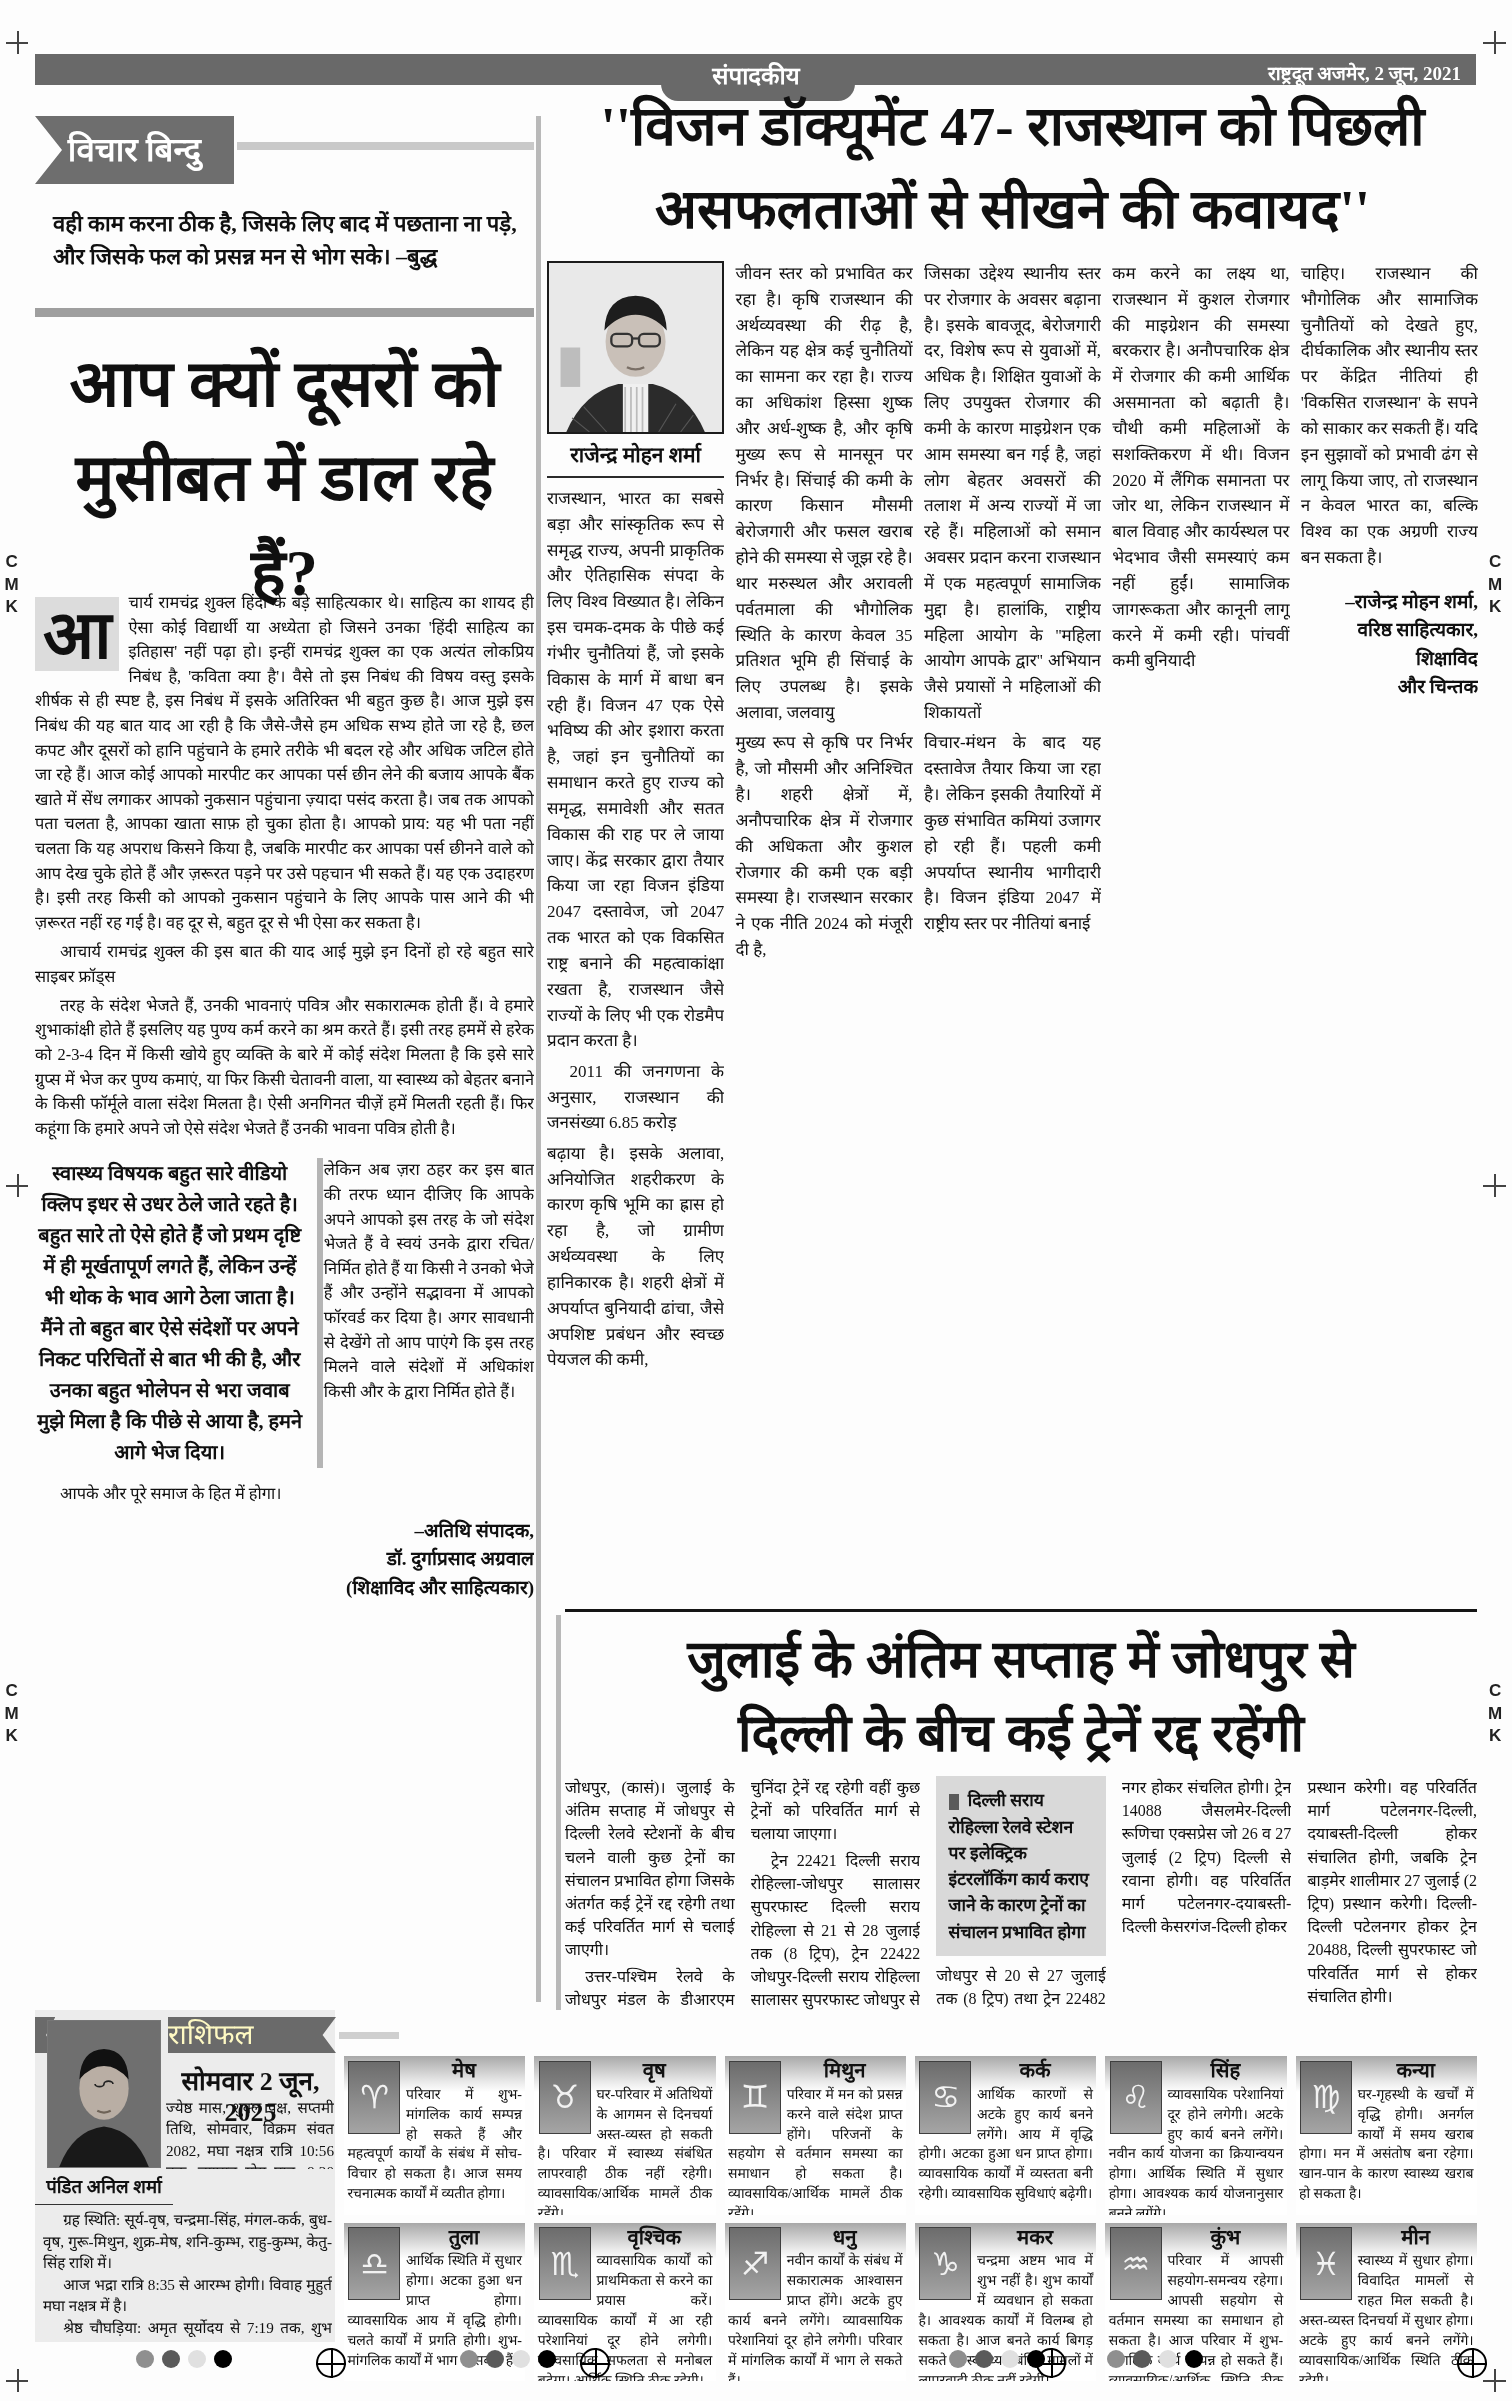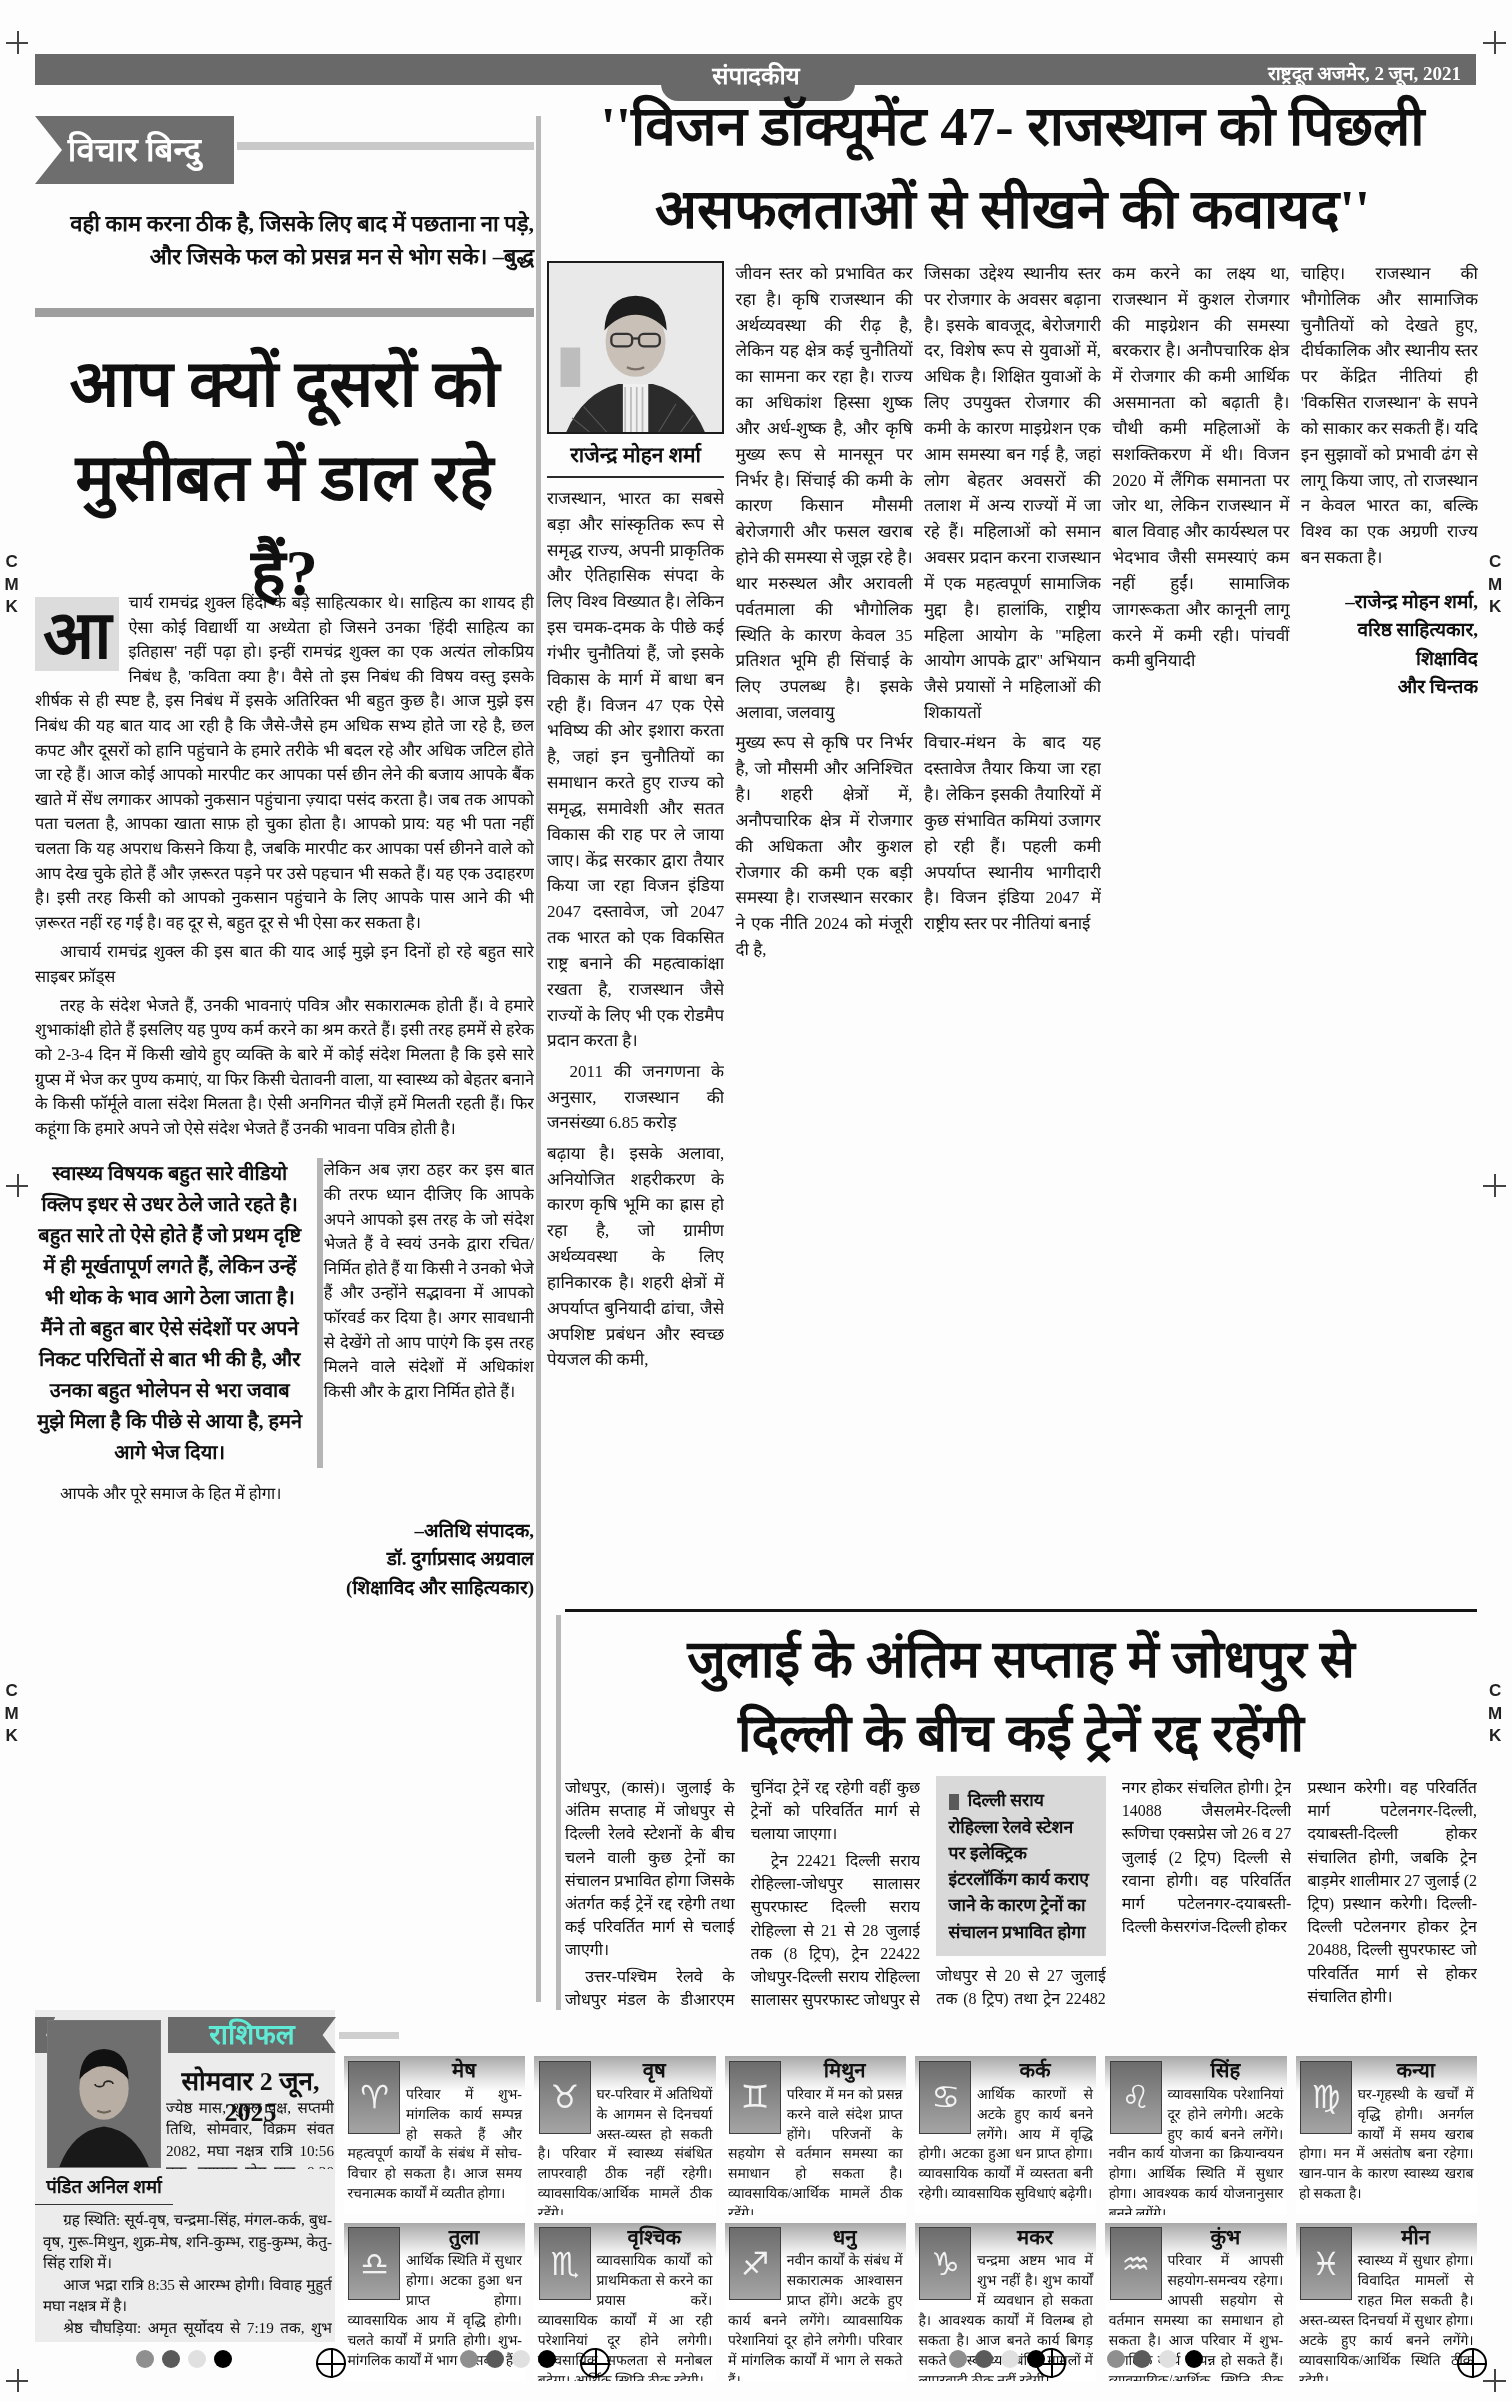--- a/index.html
+++ b/index.html
@@ -25,21 +25,21 @@
                 border-radius:0 0 19px 19px;}
   .masthead-title{position:absolute;left:0;width:1512px;top:58px;text-align:center;color:#fff;
                   font-weight:bold;font-size:24px;}
   .masthead-date{position:absolute;right:51px;top:60px;color:#fff;font-weight:bold;font-size:19px;}
 
   
   .flag{position:absolute;left:35px;top:116px;width:199px;height:68px;background:#6e6e6e;
         clip-path:polygon(0 0,100% 0,100% 100%,0 100%,27px 50%);
         color:#fff;font-weight:bold;font-size:33px;text-align:center;line-height:68px;}
   .flag-line{position:absolute;left:237px;top:142px;width:297px;height:8px;background:#c9c9c9;}
-  .quote{position:absolute;left:35px;top:207px;width:499px;text-align:right;font-weight:bold;
+  .quote{position:absolute;left:53px;top:207px;width:499px;text-align:left;font-weight:bold;
          font-size:22px;line-height:1.5;}
   .leftdiv{position:absolute;left:35px;top:308px;width:499px;height:9px;background:#9f9f9f;}
   .left-head{position:absolute;left:35px;top:337px;width:499px;text-align:center;font-weight:bold;
              font-size:65px;line-height:1.45;}
   .left-body{position:absolute;left:35px;top:591px;width:499px;height:1407px;overflow:hidden;
              font-size:16.4px;line-height:1.5;text-align:justify;}
   .left-body p{margin:0 0 4.5px;text-indent:25px;}
   .left-body p.first{text-indent:0;}
   .dropcap{float:left;font-size:67px;line-height:1.02;font-weight:bold;background:#dcdcdc;
            padding:4.5px 8px 1.1px;margin:5.6px 9px 0 0;}
@@ -71,22 +71,22 @@
   .tcol p{margin:0 0 3.4px;text-indent:20.3px;}
   .tcol p.nofix{text-indent:0;}
   .thl{background:#d9d9d9;padding:11.3px 12.4px;font-weight:bold;font-size:17.5px;line-height:1.5;
        text-align:left;margin-bottom:8px;text-indent:0;}
   .sq{display:inline-block;width:10.2px;height:16px;background:#5a5a5a;margin-right:9px;vertical-align:middle;}
 
   
   .h-panel{position:absolute;left:35px;top:2010px;width:300px;height:332px;background:#ececec;}
   .h-tail{position:absolute;left:35px;top:2017px;width:20.3px;height:36px;background:#6a6a6a;
           clip-path:polygon(0 0,100% 0,55% 50%,100% 100%,0 100%);}
-  .h-ribbon{position:absolute;left:168px;top:2017px;width:168px;height:36px;background:#6a6a6a;color:#5eead4;
-            font-weight:bold;font-size:28px;text-align:center;line-height:36px;
+  .h-ribbon{position:absolute;left:168px;top:2017px;width:168px;height:36px;background:#6a6a6a;color:#fef9c3;
+            font-weight:normal;font-size:28px;text-align:left;line-height:36px;
             clip-path:polygon(0 0,100% 0,92% 50%,100% 100%,0 100%);}
   .h-line{position:absolute;left:339px;top:2032px;width:60px;height:6.8px;background:#cfcfcf;}
   .h-photo{position:absolute;left:47px;top:2020px;width:112px;height:146px;border:1.1px solid #777;
            background:#6f6f6f;overflow:hidden;}
   .h-caption{position:absolute;left:35px;top:2173px;width:138px;text-align:center;font-weight:bold;
              font-size:18.6px;border-bottom:1.7px solid #333;padding-bottom:5.6px;}
   .h-date{position:absolute;left:167px;top:2062px;width:167px;text-align:center;font-weight:bold;font-size:26px;}
   .h-text1{position:absolute;left:166px;top:2097px;width:168px;height:72px;overflow:hidden;
            font-size:15.2px;line-height:1.4;text-align:justify;}
   .h-text2{position:absolute;left:43px;top:2209px;width:289px;height:128px;overflow:hidden;

